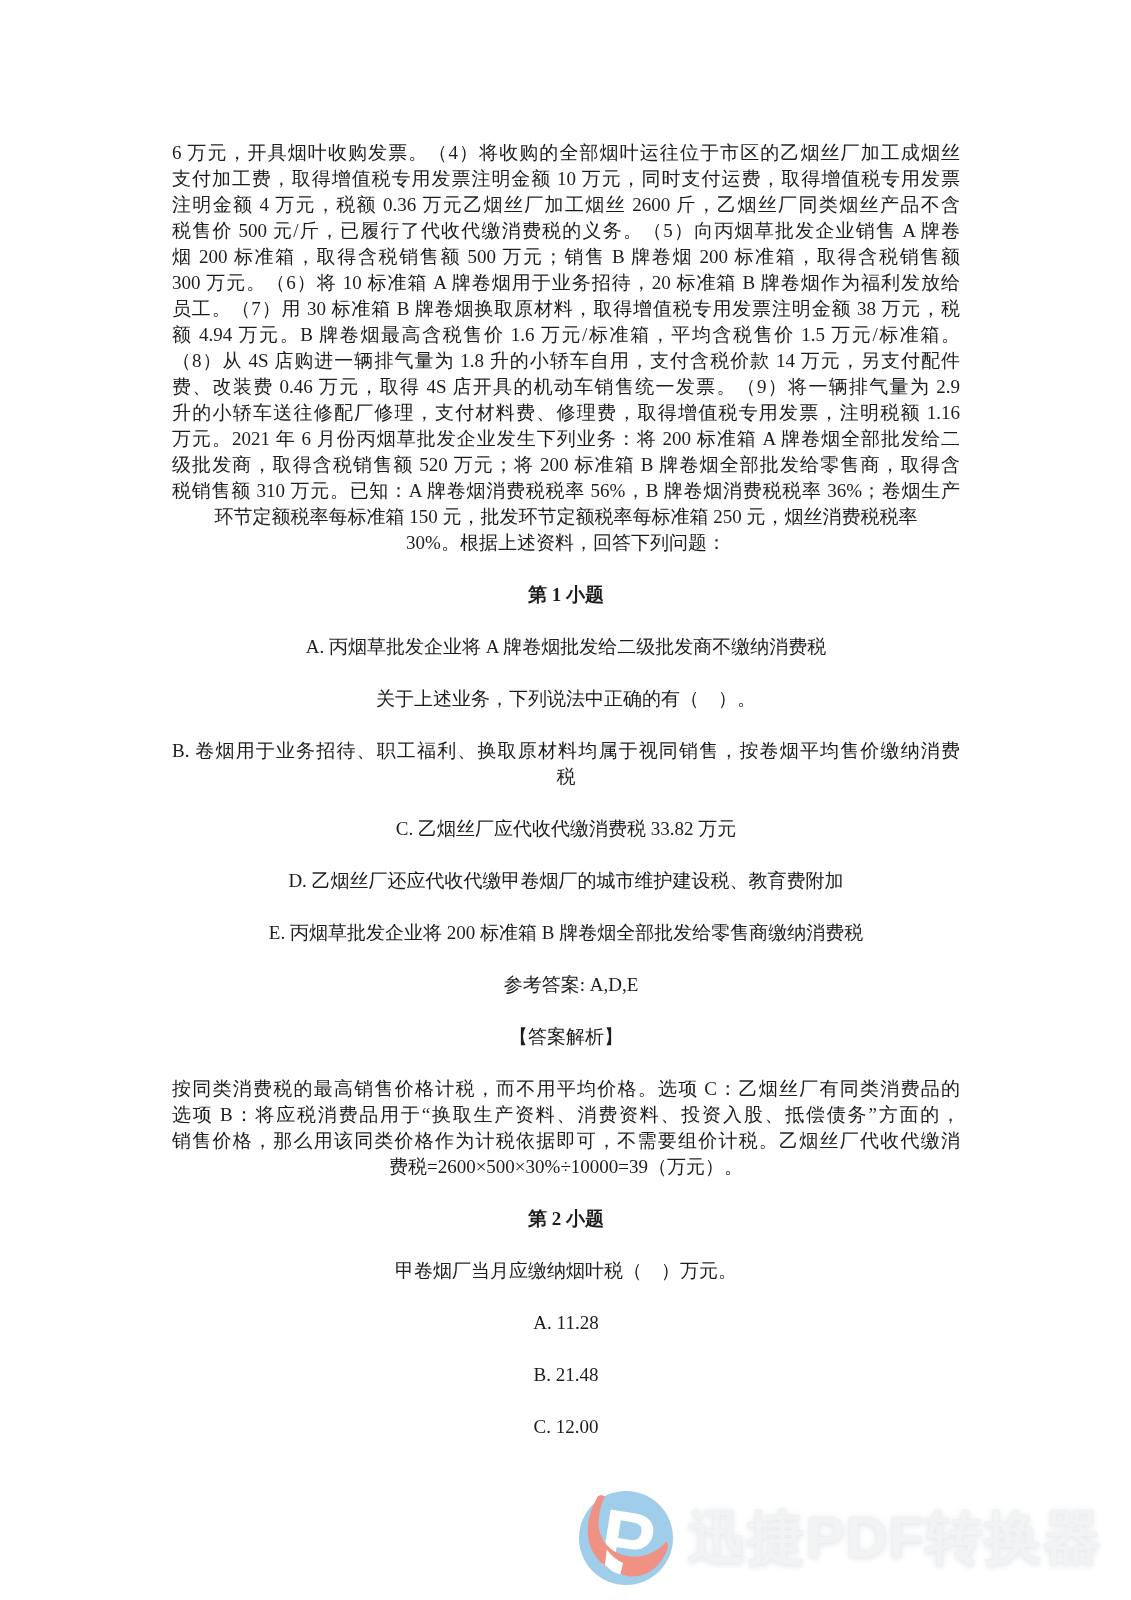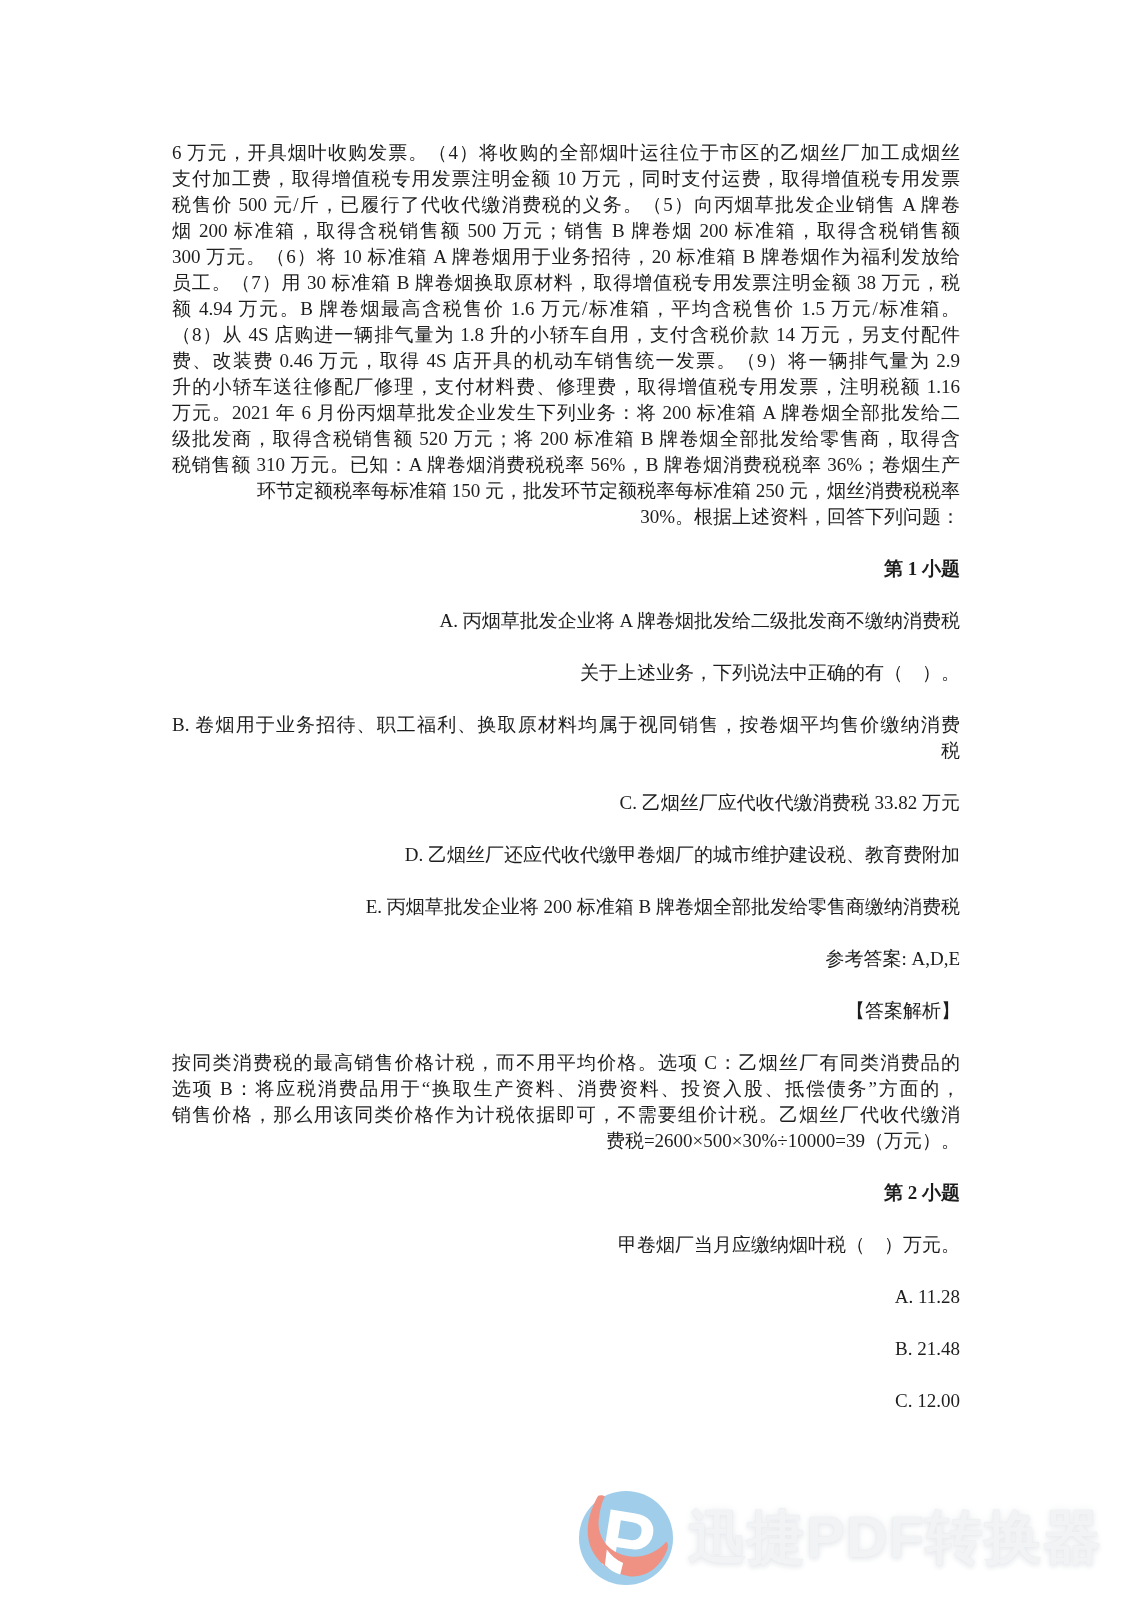--- a/index.html
+++ b/index.html
@@ -18,21 +18,21 @@
     width: 788px;
     font-size: 19px;
     line-height: 26px;
     color: #1d1d1d;
   }
   .block { margin: 0 0 26px 0; }
   .block:last-child { margin-bottom: 8px; }
   .block.heading { font-weight: bold; }
   .line {
     white-space: nowrap;
-    text-align: right;
+    text-align: center;
   }
   .line.fill {
     text-align: justify;
     text-align-last: justify;
   }
   .watermark {
     position: absolute;
     left: 578px;
     top: 1482px;
     height: 112px;
@@ -51,20 +51,21 @@
     white-space: nowrap;
   }
 </style>
 </head>
 <body>
 
 <div class="doc">
     <div class="block para">
       <div class="line fill">6 万元，开具烟叶收购发票。（4）将收购的全部烟叶运往位于市区的乙烟丝厂加工成烟丝</div>
       <div class="line fill">支付加工费，取得增值税专用发票注明金额 10 万元，同时支付运费，取得增值税专用发票</div>
+      <div class="line fill">注明金额 4 万元，税额 0.36 万元乙烟丝厂加工烟丝 2600 斤，乙烟丝厂同类烟丝产品不含</div>
       <div class="line fill">税售价 500 元/斤，已履行了代收代缴消费税的义务。（5）向丙烟草批发企业销售 A 牌卷</div>
       <div class="line fill">烟 200 标准箱，取得含税销售额 500 万元；销售 B 牌卷烟 200 标准箱，取得含税销售额</div>
       <div class="line fill">300 万元。（6）将 10 标准箱 A 牌卷烟用于业务招待，20 标准箱 B 牌卷烟作为福利发放给</div>
       <div class="line fill">员工。（7）用 30 标准箱 B 牌卷烟换取原材料，取得增值税专用发票注明金额 38 万元，税</div>
       <div class="line fill">额 4.94 万元。B 牌卷烟最高含税售价 1.6 万元/标准箱，平均含税售价 1.5 万元/标准箱。</div>
       <div class="line fill">（8）从 4S 店购进一辆排气量为 1.8 升的小轿车自用，支付含税价款 14 万元，另支付配件</div>
       <div class="line fill">费、改装费 0.46 万元，取得 4S 店开具的机动车销售统一发票。（9）将一辆排气量为 2.9</div>
       <div class="line fill">升的小轿车送往修配厂修理，支付材料费、修理费，取得增值税专用发票，注明税额 1.16</div>
       <div class="line fill">万元。2021 年 6 月份丙烟草批发企业发生下列业务：将 200 标准箱 A 牌卷烟全部批发给二</div>
       <div class="line fill">级批发商，取得含税销售额 520 万元；将 200 标准箱 B 牌卷烟全部批发给零售商，取得含</div>

